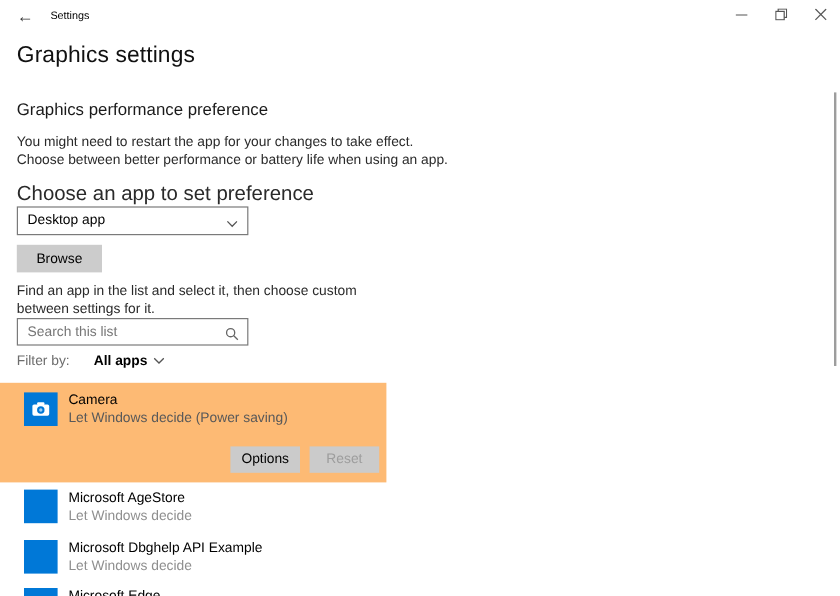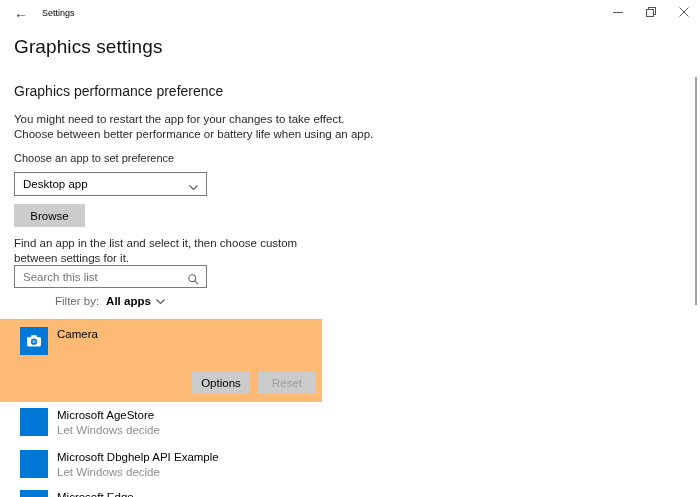--- a/index.html
+++ b/index.html
@@ -19,21 +19,21 @@
               display: flex; align-items: center; justify-content: center; cursor: default; }
   .tb-title { left: 42px; top: 8px; font-size: 9px; color: #000; }
   .win-controls { right: 0; top: 0; display: flex; }
   .win-btn { width: 33px; height: 24px; display: flex; align-items: center; justify-content: center; }
   .win-btn svg { display: block; }
 
   
   .page-title { left: 14px; top: 36px; font-size: 19px; font-weight: 400; color: #111; letter-spacing: 0.1px; }
   .section-title { left: 14px; top: 83px; font-size: 14px; font-weight: 400; color: #1a1a1a; }
   .intro { left: 14px; top: 112px; font-size: 11.5px; line-height: 15px; color: #2a2a2a; white-space: nowrap; }
-  .choose-label { left: 14px; top: 152px; font-size: 11px; color: #2a2a2a; }
+  .choose-label { left: 14px; top: 152px; font-size: 17px; color: #2a2a2a; }
 
   
   .combo { left: 14px; top: 172px; width: 193px; height: 24px; border: 1px solid #7a7a7a;
            background: #fff; font-size: 11.5px; color: #000; }
   .combo .val { position: absolute; left: 8px; top: 5px; }
   .combo .chev { position: absolute; right: 8px; top: 8px; }
 
   
   .btn { background: #cccccc; color: #000; font-size: 11.5px; text-align: center;
          display: flex; align-items: center; justify-content: center; border: none; }
@@ -42,21 +42,21 @@
   .find-text { left: 14px; top: 236px; width: 322px; font-size: 11.5px; line-height: 15px; color: #2a2a2a; }
 
   
   .searchbox { left: 14px; top: 265px; width: 193px; height: 23px; border: 1px solid #7a7a7a; background: #fff; }
   .searchbox input { position: absolute; left: 0; top: 0; width: 168px; height: 21px; border: none; outline: none;
                      padding-left: 8px; font-size: 11.5px; font-family: inherit; color: #000; background: transparent; }
   .searchbox input::placeholder { color: #767676; opacity: 1; }
   .searchbox .mag { position: absolute; right: 7px; top: 5px; }
 
   
-  .filter-row { left: 14px; top: 295px; font-size: 11.5px; display: flex; align-items: center; gap: 7px; margin-left: 41px; }
+  .filter-row { left: 14px; top: 295px; font-size: 11.5px; display: flex; align-items: center; gap: 20px; }
   .filter-label { color: #6d6d6d; }
   .filter-value { color: #000; font-weight: bold; display: flex; align-items: center; gap: 5px; }
 
   
   .app-row { left: 0; width: 322px; }
   .row-selected { background: #fdba74; }
   .app-icon { position: absolute; left: 20px; width: 28px; height: 28px; background: #0078d7; }
   .app-title { position: absolute; left: 57px; font-size: 11.5px; color: #000; white-space: nowrap; }
   .app-sub { position: absolute; left: 57px; font-size: 11.5px; white-space: nowrap; }
   .sub-dark { color: #595959; }
@@ -149,20 +149,21 @@
 <div class="abs app-row row-selected" style="top:319px;height:83px;">
   <span class="app-icon" style="top:8px;">
     <svg width="28" height="28" viewBox="0 0 28 28">
       <rect x="7" y="10" width="14" height="9.5" rx="1.4" fill="#ffffff"></rect>
       <rect x="11" y="8.2" width="6" height="2.5" rx="0.8" fill="#ffffff"></rect>
       <circle cx="14" cy="14.7" r="3.1" fill="#0078d7"></circle>
       <circle cx="14" cy="14.7" r="1.4" fill="#9ecbf0"></circle>
     </svg>
   </span>
   <span class="app-title" style="top:9px;">Camera</span>
+  <span class="app-sub sub-dark" style="top:24px;">Let Windows decide (Power saving)</span>
   <button class="btn options-btn">Options</button>
   <button class="btn reset-btn">Reset</button>
 </div>
 
 <div class="abs app-row" style="top:407px;height:33px;">
   <span class="app-icon" style="top:1px;"></span>
   <span class="app-title" style="top:2px;">Microsoft AgeStore</span>
   <span class="app-sub sub-light" style="top:17px;">Let Windows decide</span>
 </div>
 

